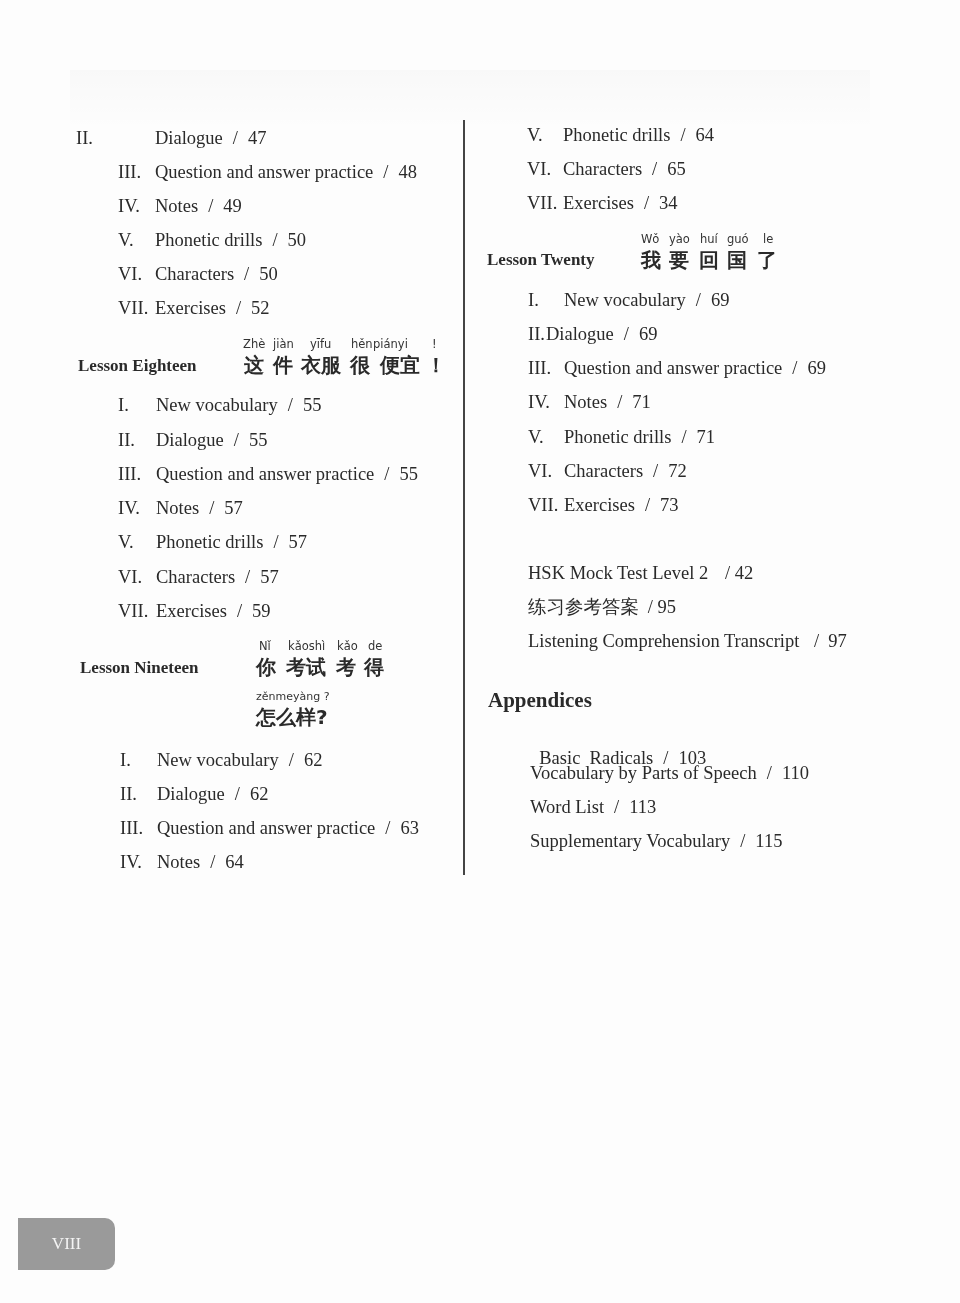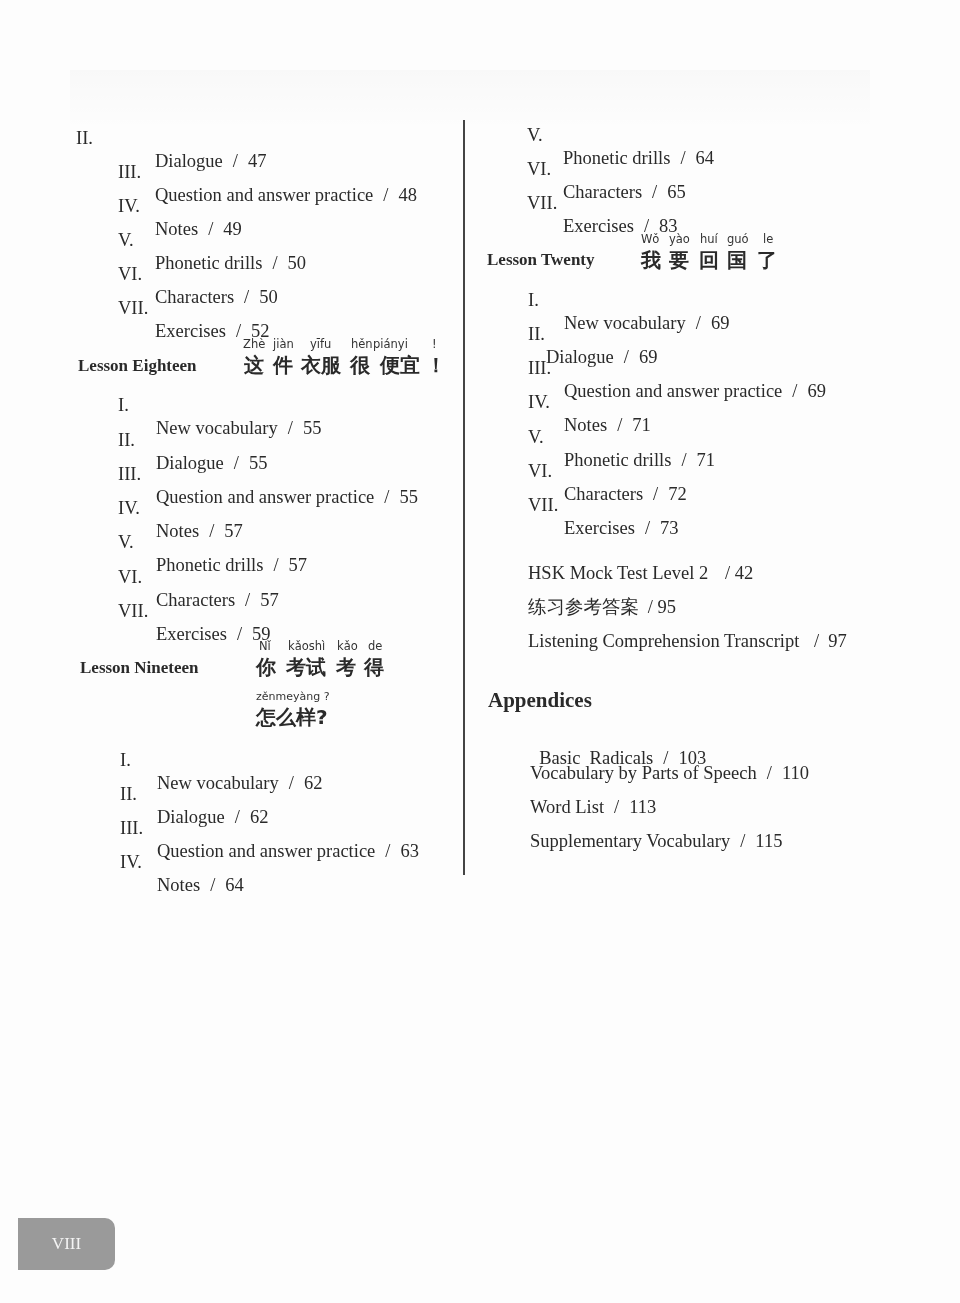--- a/index.html
+++ b/index.html
@@ -14,21 +14,21 @@
       background: linear-gradient(to bottom, rgba(0,0,0,0.02), rgba(0,0,0,0));
     }
     .divider {
       position: absolute; left: 463px; top: 120px; width: 1.5px; height: 755px;
       background: #444;
     }
     .row {
       position: absolute; font-size: 18.5px; white-space: nowrap; line-height: 1;
     }
     .row .num { display: inline-block; }
-    .row .title { position: absolute; top: 0; margin-top: 23px; }
+    .row .title { position: absolute; top: 0; }
     .sep { margin: 0 10px; }
     .lesson {
       position: absolute; white-space: nowrap;
     }
     .lesson .ltitle {
       position: absolute; font-weight: bold; font-size: 17px; line-height: 1;
     }
     .cn {
       position: absolute; font-family: "DejaVu Sans", sans-serif; font-weight: bold;
       font-size: 20px; line-height: 1;
@@ -157,21 +157,21 @@
 <div class="row" style="left:527px;top:126px;">
   <span class="num">V.</span>
   <span class="title" style="left:36px;"><span>Phonetic drills</span><span class="sep">/</span><span>64</span></span>
 </div>
 <div class="row" style="left:527px;top:160px;">
   <span class="num">VI.</span>
   <span class="title" style="left:36px;"><span>Characters</span><span class="sep">/</span><span>65</span></span>
 </div>
 <div class="row" style="left:527px;top:194px;">
   <span class="num">VII.</span>
-  <span class="title" style="left:36px;"><span>Exercises</span><span class="sep">/</span><span>83</span></span>
+  <span class="title" style="left:36px;"><span>Exercises</span><span class="sep">/</span><span>34</span></span>
 </div>
 
 <div class="lesson">
   <span class="ltitle" style="left:487px;top:251px;">Lesson Twenty</span>
   <span class="py" style="left:641px;top:234px;">Wǒ</span>
   <span class="py" style="left:669px;top:234px;">yào</span>
   <span class="py" style="left:700px;top:234px;">huí</span>
   <span class="py" style="left:727px;top:234px;">guó</span>
   <span class="py" style="left:763px;top:234px;">le</span>
   <span class="cn" style="left:641px;top:250px;">我</span>

